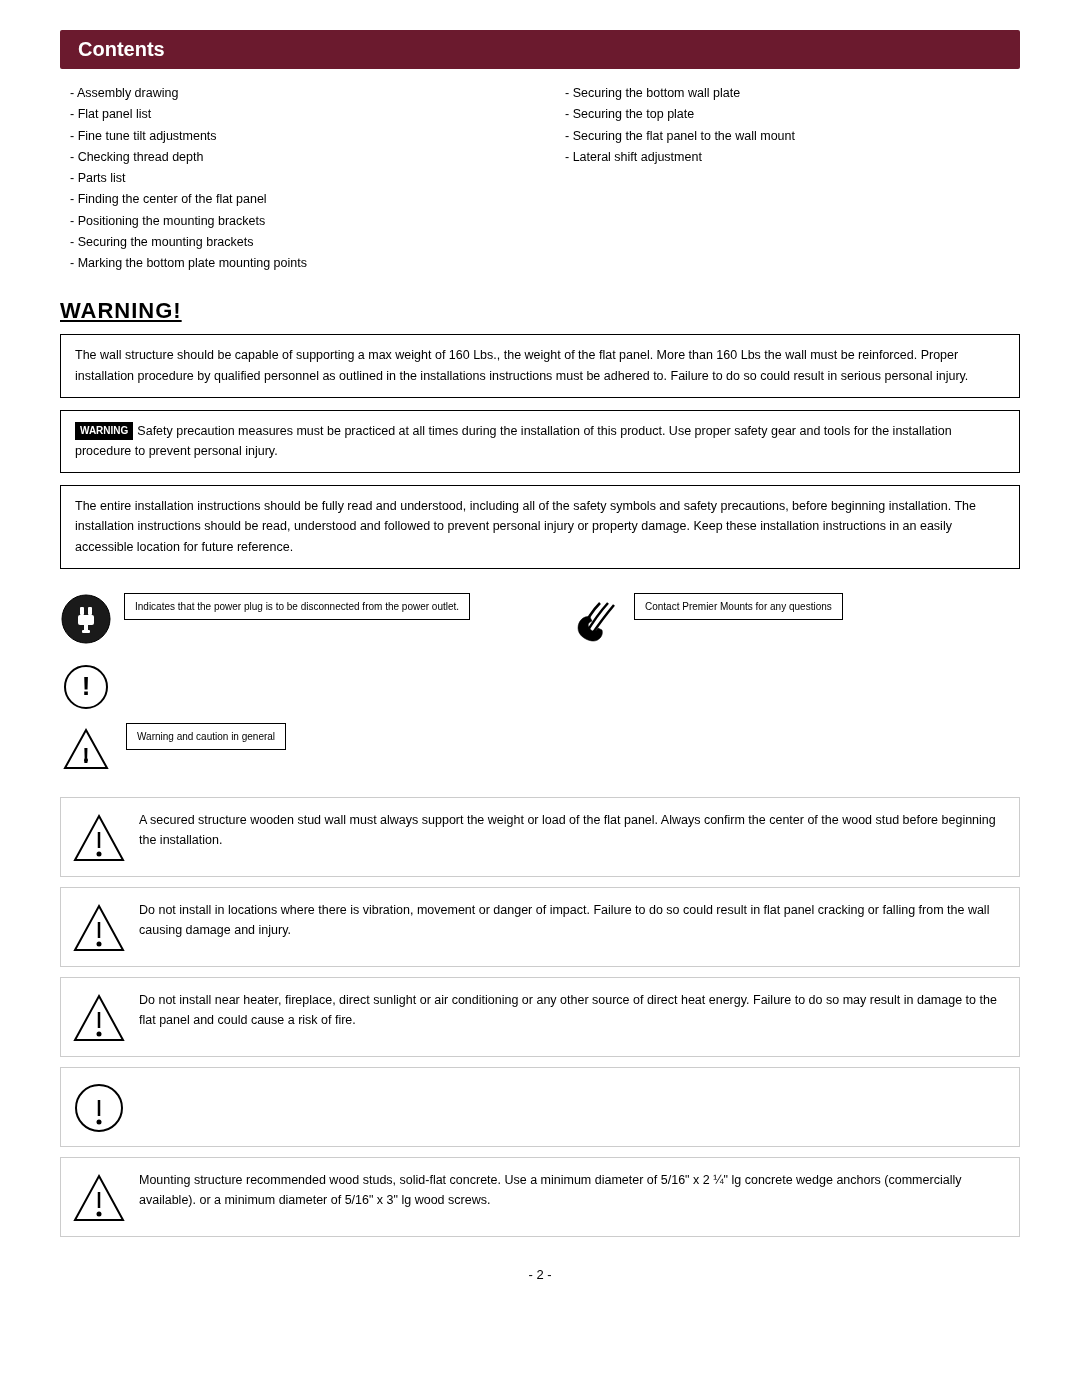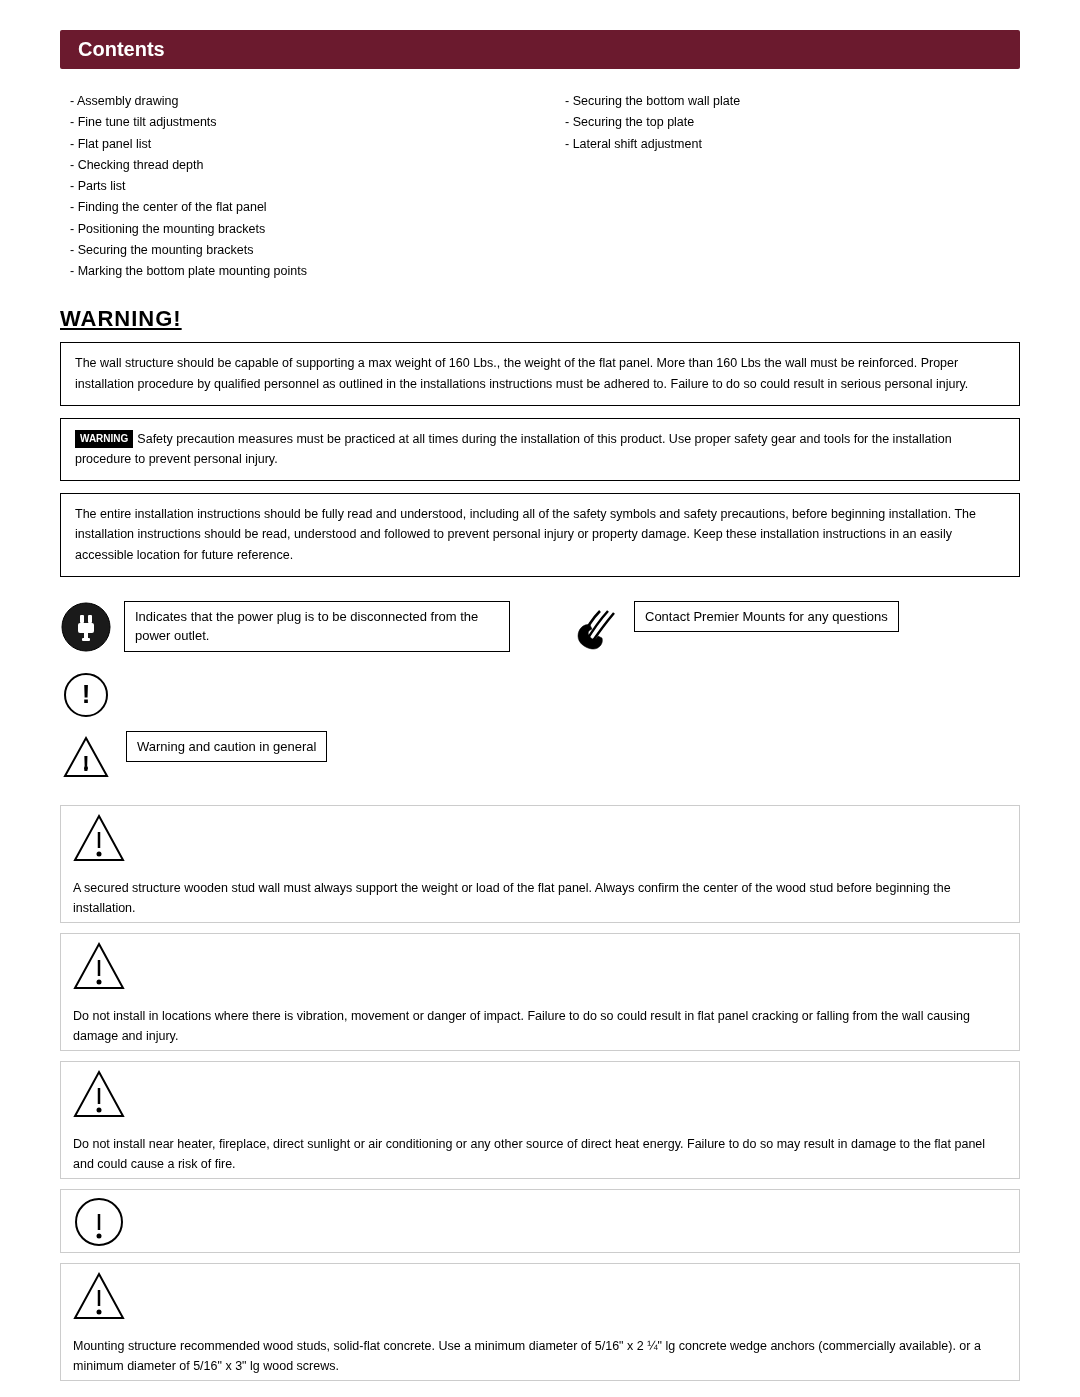--- a/index.html
+++ b/index.html
@@ -13,21 +13,21 @@
       padding: 30px 60px 40px 60px;
     }
 
     
     .contents-header {
       background-color: #6b1a2e;
       color: #fff;
       font-size: 20px;
       font-weight: bold;
       padding: 8px 18px;
-      margin-bottom: 22px;
+      margin-bottom: 14px;
       border-radius: 2px;
     }
 
     
     .toc-container {
       display: flex;
       gap: 40px;
       margin-bottom: 24px;
       padding-left: 10px;
     }
@@ -99,34 +99,33 @@
       height: 52px;
       display: flex;
       align-items: center;
       justify-content: center;
     }
 
     
     .icon-text-box {
       border: 1px solid #000;
       padding: 5px 10px;
-      font-size: 13px;
+      font-size: 10px;
       line-height: 1.5;
       display: inline-block;
     }
 
     
     .safety-row {
       display: flex;
       align-items: flex-start;
       margin-bottom: 10px;
       gap: 14px;
       border: 1px solid #ccc;
-      padding: 4px 12px;
-      flex-direction: column;
+      padding: 12px 12px;
     }
     .safety-row .icon-svg {
       margin-top: 2px;
     }
     .safety-row p {
       font-size: 12.5px;
       line-height: 1.6;
       flex: 1;
     }
 
@@ -142,34 +141,35 @@
   </style>
 </head>
 <body>
 
 <div class="contents-header">Contents</div>
 
 <div class="toc-container">
   <div class="toc-col">
     <ul id="toc-left">
         <li>- Assembly drawing</li>
+        <li>- Flat panel list</li>
         <li>- Fine tune tilt adjustments</li>
-        <li>- Flat panel list</li>
         <li>- Checking thread depth</li>
         <li>- Parts list</li>
         <li>- Finding the center of the flat panel</li>
         <li>- Positioning the mounting brackets</li>
         <li>- Securing the mounting brackets</li>
         <li>- Marking the bottom plate mounting points</li>
       </ul>
   </div>
   <div class="toc-col">
     <ul id="toc-right">
         <li>- Securing the bottom wall plate</li>
         <li>- Securing the top plate</li>
+        <li>- Securing the flat panel to the wall mount</li>
         <li>- Lateral shift adjustment</li>
       </ul>
   </div>
 </div>
 
 <div class="warning-title">WARNING!</div>
 
 <div class="warning-box">
   <span>The wall structure should be capable of supporting a max weight of 160 Lbs., the weight of the flat panel. More than 160 Lbs the wall must be reinforced. Proper installation procedure by qualified personnel as outlined in the installations instructions must be adhered to. Failure to do so could result in serious personal injury.</span>
 </div>

